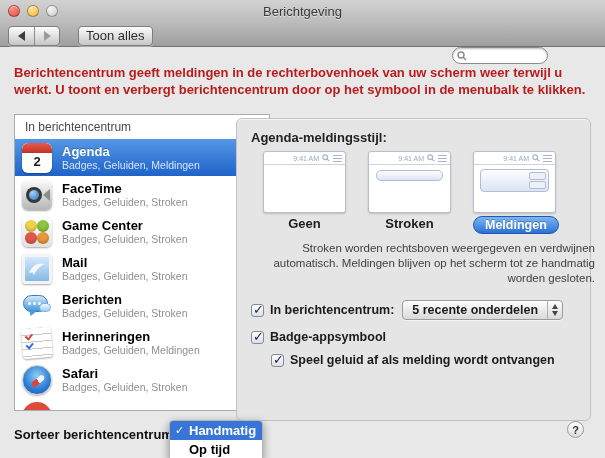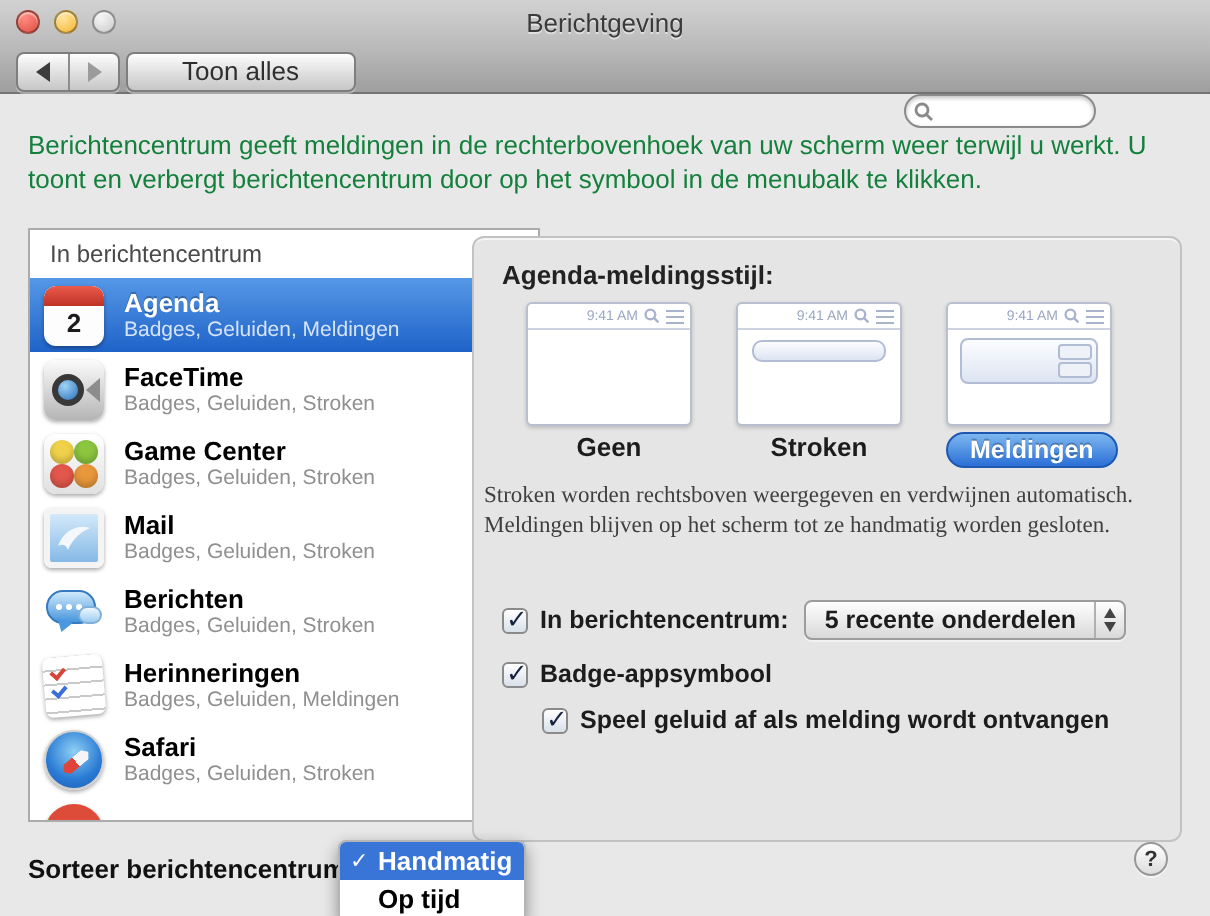--- a/index.html
+++ b/index.html
@@ -20,33 +20,33 @@
     font-size:13px; color:#3a3a3a; text-shadow:0 1px 0 rgba(255,255,255,.5); }
   .toolbar { position:absolute; top:22px; left:0; right:0; height:25px;
     background:linear-gradient(#bcbcbc,#9e9e9e); border-bottom:1px solid #727272; }
   .seg { position:absolute; top:4px; left:8px; display:flex; height:20px;
     border:1px solid #7e7e7e; border-radius:4px; overflow:hidden;
     background:linear-gradient(#fdfdfd,#c6c6c6); box-shadow:0 1px 0 rgba(255,255,255,.4); }
   .seg-btn { width:25px; height:100%; display:flex; align-items:center; justify-content:center; }
   .seg-btn + .seg-btn { border-left:1px solid #8d8d8d; }
   .tri-left  { width:0; height:0; border:5px solid transparent; border-right:7px solid #3c3c3c; border-left:none; }
   .tri-right { width:0; height:0; border:5px solid transparent; border-left:7px solid #9b9b9b; border-right:none; }
-  .btn { position:absolute; top:4px; height:20px; padding:0 27px; font-size:13px; color:#2e2e2e;
+  .btn { position:absolute; top:4px; height:20px; padding:0 7px; font-size:13px; color:#2e2e2e;
     border:1px solid #7e7e7e; border-radius:4px;
     background:linear-gradient(#fdfdfd,#c6c6c6); box-shadow:0 1px 0 rgba(255,255,255,.4);
-    line-height:18px; }
+    line-height:18px;margin-left:15px; }
   .btn.show-all { left:63px; }
   .searchbox { position:absolute; top:25px; right:57px; width:96px; height:17px;
     border-radius:9px; background:#fff; border:1px solid #8a8a8a;
     box-shadow:inset 0 1px 2px rgba(0,0,0,.25); display:flex; align-items:center; padding:0 4px; }
   .searchbox input { border:none; outline:none; background:transparent; width:70px; font-size:11px; }
 
   
   .intro { position:absolute; top:64px; left:14px; width:580px;
-    font-size:13px; line-height:17px; color:#15803d; }
+    font-size:13px; line-height:17px; color:#b91c1c;font-weight:bold; }
 
   
   .sidebar { position:absolute; top:114px; left:14px; width:256px; height:297px;
     background:#fff; border:1px solid #ababab; overflow:hidden; }
   .sb-header { height:24px; line-height:24px; padding-left:10px; font-size:12px; color:#4a4a4a; }
   .sb-row { height:37px; display:flex; align-items:center; }
   .sb-row.selected { background:linear-gradient(#5598e6,#1f63c9); }
   .sb-text { margin-left:10px; }
   .sb-name { font-size:13px; font-weight:bold; color:#000; line-height:15px; }
   .sb-sub  { font-size:10.5px; color:#8f8f8f; line-height:12px; }
@@ -122,22 +122,22 @@
     background:linear-gradient(#fcfdff,#dde4f2); border:1px solid #b2bcd4; }
   .alert .abtns { position:absolute; right:2px; top:2px; bottom:2px; width:17px;
     display:flex; flex-direction:column; gap:1px; }
   .alert .abtns i { flex:1; border:1px solid #b2bcd4; border-radius:2px; background:#eef1f8; }
   .style-label { position:absolute; top:97px; width:83px; text-align:center;
     font-size:13px; font-weight:bold; color:#1c1c1c; }
   .style-label.l1 { left:26px; } .style-label.l2 { left:131px; } .style-label.l3 { left:236px; }
   .pill { display:inline-block; padding:1px 11px; border-radius:10px; color:#fff;
     background:linear-gradient(#7db7f0,#2a6fd6); border:1px solid #1e58b0;
     font-size:12.5px; font-weight:bold; text-shadow:0 -1px 0 rgba(0,0,0,.25); }
-  .style-desc { position:absolute; top:122px; left:5px; width:330px; text-align:left;
-    font-size:11.5px; line-height:15px; color:#3f3f3f;font-family:Liberation Serif, serif; }
+  .style-desc { position:absolute; top:122px; left:28px; width:330px; text-align:right;
+    font-size:11.5px; line-height:15px; color:#3f3f3f; }
   .chk-row { position:absolute; left:14px; display:flex; align-items:center; }
   .chk-row.r1 { top:181px; } .chk-row.r2 { top:211px; } .chk-row.r3 { top:234px;padding-left:20px; }
   .checkbox { width:13px; height:13px; border:1px solid #8a8a8a; border-radius:3px;
     background:linear-gradient(#ffffff,#d8e0ea); position:relative; margin-right:6px; flex:none; }
   .checkbox::after { content:"✓"; position:absolute; left:1px; top:-3px;
     font-size:13px; font-weight:bold; color:#16233f; }
   .chk-label { font-size:12.5px; font-weight:bold; color:#1c1c1c; }
   .popup { margin-left:8px; height:20px; display:inline-flex; align-items:center;
     border:1px solid #9c9c9c; border-radius:4px; background:linear-gradient(#fefefe,#d9d9d9);
     box-shadow:0 1px 0 rgba(255,255,255,.5); padding-left:9px; }

